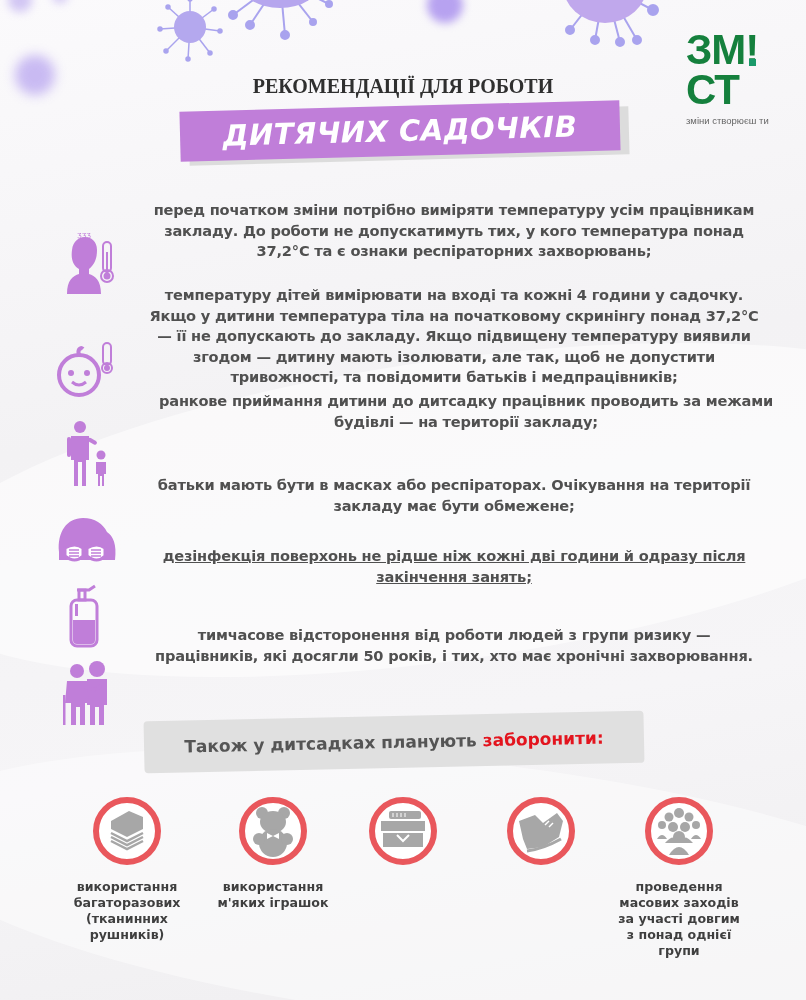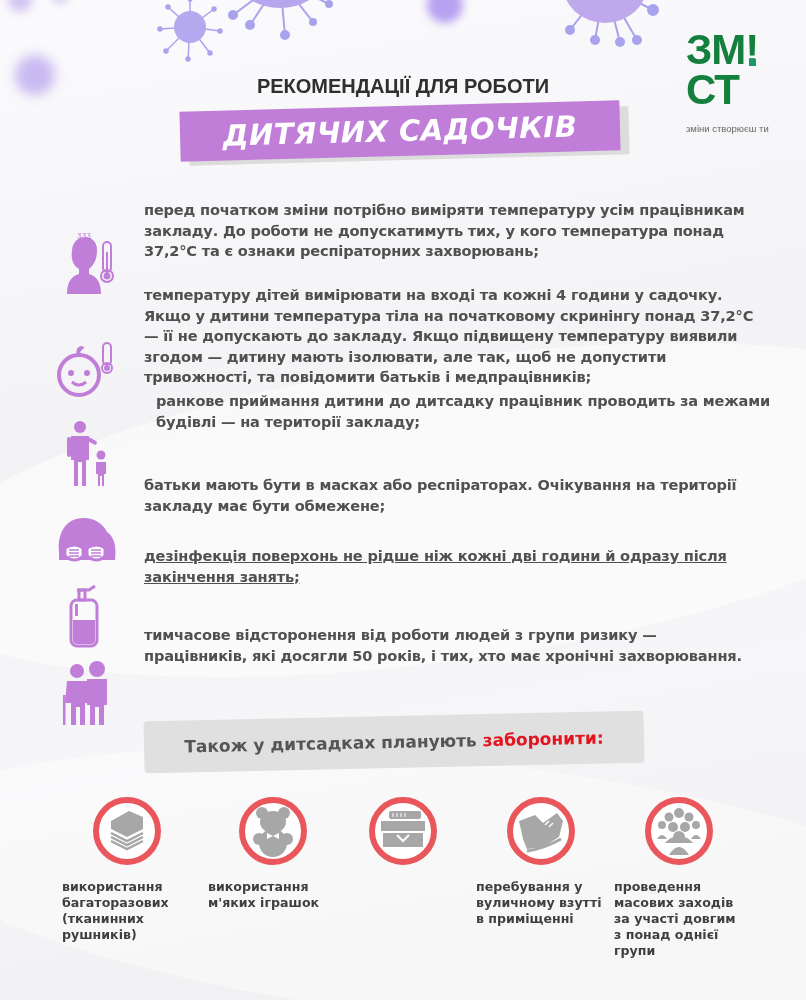--- a/index.html
+++ b/index.html
@@ -18,57 +18,57 @@
   .virus svg { display: block; }
 
   .logo { position: absolute; left: 686px; top: 30px; width: 100px; }
   .logo-main {
     font-family: "Liberation Sans", sans-serif; font-weight: bold;
     font-size: 42px; letter-spacing: -1px; color: #15803d; line-height: 40px;
     position: relative;
   }
   .logo-main .excl { display: inline-block; position: relative; }
   .logo-dot { position: absolute; left: 50%; margin-left: -3px; bottom: 4px; width: 7px; height: 7px; background: #1a9a6a; }
-  .logo-sub { font-family: "Liberation Sans", sans-serif; font-size: 9.5px; color: #666; margin-top: 13px; white-space: nowrap; }
+  .logo-sub { font-family: "Liberation Sans", sans-serif; font-size: 9.5px; color: #666; margin-top: 5px; white-space: nowrap; }
 
   .title-top {
     position: absolute; left: 0; width: 806px; top: 75px; text-align: center;
-    font-family: Liberation Sans, sans-serif; font-weight: bold; font-size: 20px; color: #2f2f2f;
+    font-family: Liberation Serif, serif; font-weight: bold; font-size: 20px; color: #2f2f2f;
   }
   .title-band-shadow {
     position: absolute; left: 189px; top: 112px; width: 440px; height: 48px;
     background: #dcdcdc; transform: rotate(-1.5deg);
   }
   .title-band {
     position: absolute; left: 180px; top: 106px; width: 440px; height: 50px;
     background: #c07ed9; transform: rotate(-1.5deg);
     display: flex; align-items: center; justify-content: center;
   }
   .title-band span {
     color: #fff; font-weight: bold; font-style: italic; font-size: 29px;
     font-family: "DejaVu Sans", sans-serif; letter-spacing: 0.5px;
   }
 
   .rec { position: absolute; left: 55px; width: 700px; }
   .rec-icon { position: absolute; left: 0; width: 68px; height: 70px; margin-top: 42px; }
   .rec-text {
     position: absolute; left: 89px; width: 620px;
     font-family: "DejaVu Sans", sans-serif; font-weight: bold; font-size: 14.6px;
-    line-height: 20.5px; color: #505050; letter-spacing: -0.2px;
+    line-height: 20.5px; color: #505050; letter-spacing: -0.2px; text-align: center;
   }
 
   .also-band {
     position: absolute; left: 144px; top: 716px; width: 500px; height: 52px;
     background: #e0e0e0; transform: rotate(-1.2deg); border-radius: 4px;
     display: flex; align-items: center; justify-content: center;
   }
   .also-band .txt { font-weight: bold; font-size: 17px; color: #555; font-family: "DejaVu Sans", sans-serif; }
   .also-band .red { color: #e3141e; }
 
-  .ban { position: absolute; top: 797px; width: 130px; }
+  .ban { position: absolute; top: 797px; width: 130px; text-align: center; }
   .ban-circle {
     width: 68px; height: 68px; border-radius: 50%; border: 6px solid #e9575c;
     background: #fff; margin: 0 auto; position: relative; overflow: hidden;
   }
   .ban-circle svg { position: absolute; left: 0; top: 0; }
   .ban-label {
     margin-top: 14px; font-weight: bold; font-size: 12.6px; line-height: 16px; color: #3f3f3f;
     font-family: "DejaVu Sans", sans-serif;
   }
 </style>
@@ -333,21 +333,20 @@
   <div class="ban-circle">
     <svg width="56" height="56" viewBox="0 0 56 56">
       <path d="M6 18 L22 12 L30 20 L44 10 L50 18 L46 34 L30 44 L14 46 L10 36 Z" fill="#a7a7a7"></path>
       <path d="M14 48 Q30 46 48 36" stroke="#a7a7a7" stroke-width="3" fill="none"></path>
       <g stroke="#fff" stroke-width="1.5">
           <line x1="32" y1="22" x2="36" y2="18"></line>
           <line x1="36" y1="24" x2="40" y2="20"></line>
         </g>
     </svg>
   </div>
-  <div class="ban-label">перебування у вуличному взутті в приміщенні</div>
 </div>
 
 <div class="ban" style="left:614px;">
   <div class="ban-circle">
     <svg width="56" height="56" viewBox="0 0 56 56">
       <g fill="#a7a7a7">
         <circle cx="28" cy="10" r="5"></circle>
           <circle cx="18" cy="14" r="4.5"></circle>
           <circle cx="38" cy="14" r="4.5"></circle>
         <circle cx="11" cy="22" r="4"></circle>

